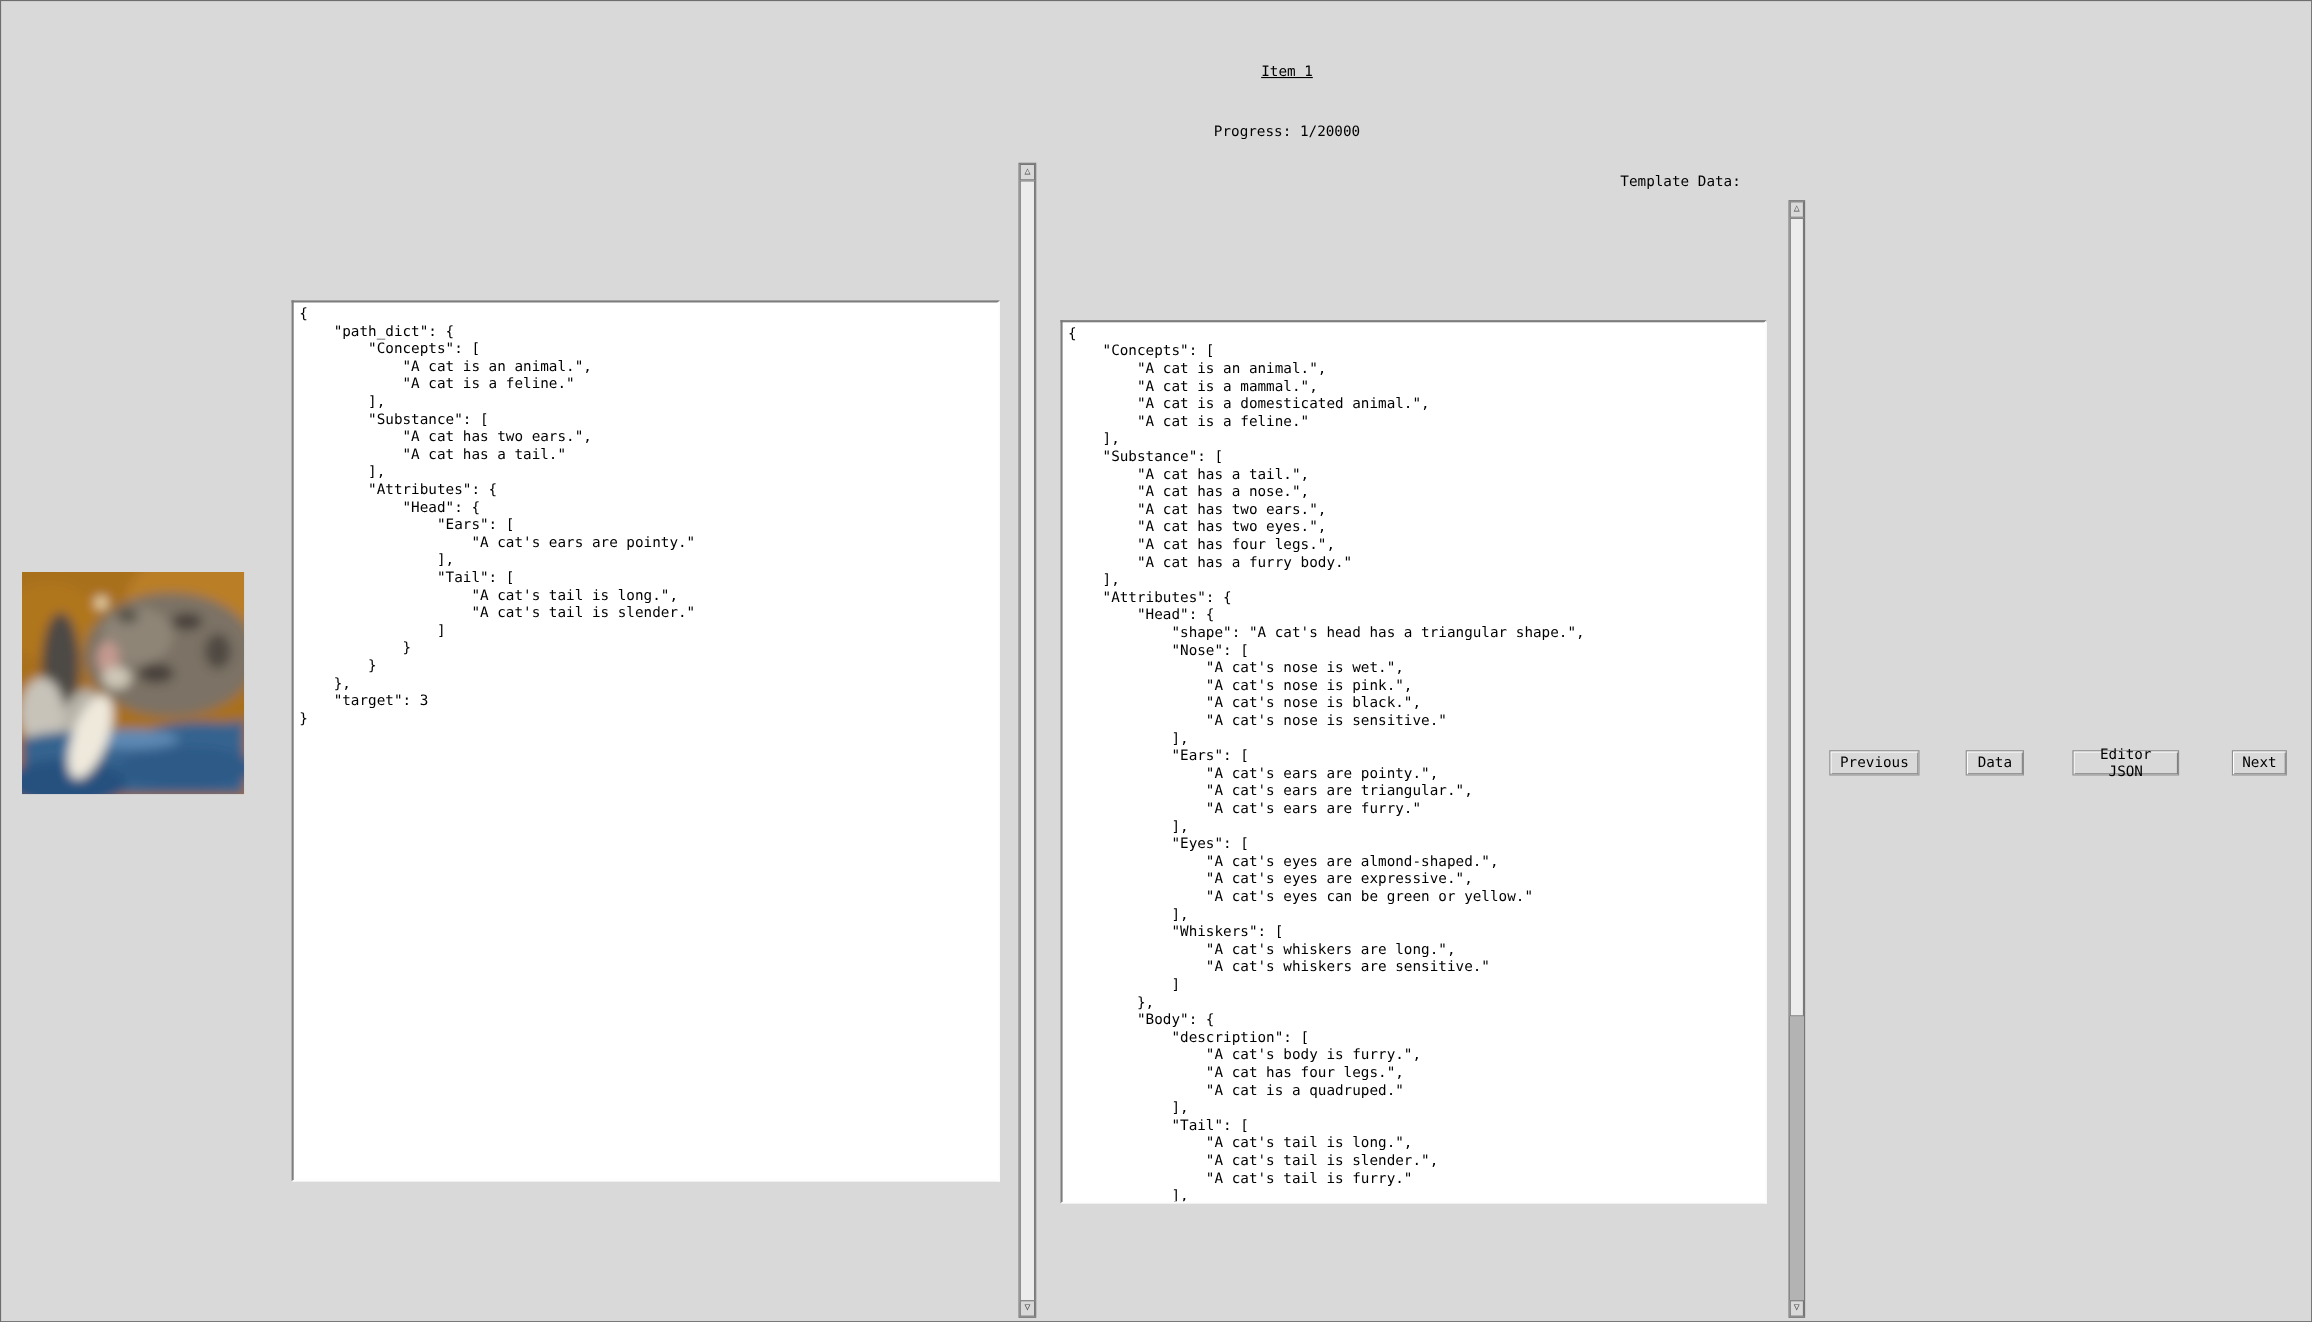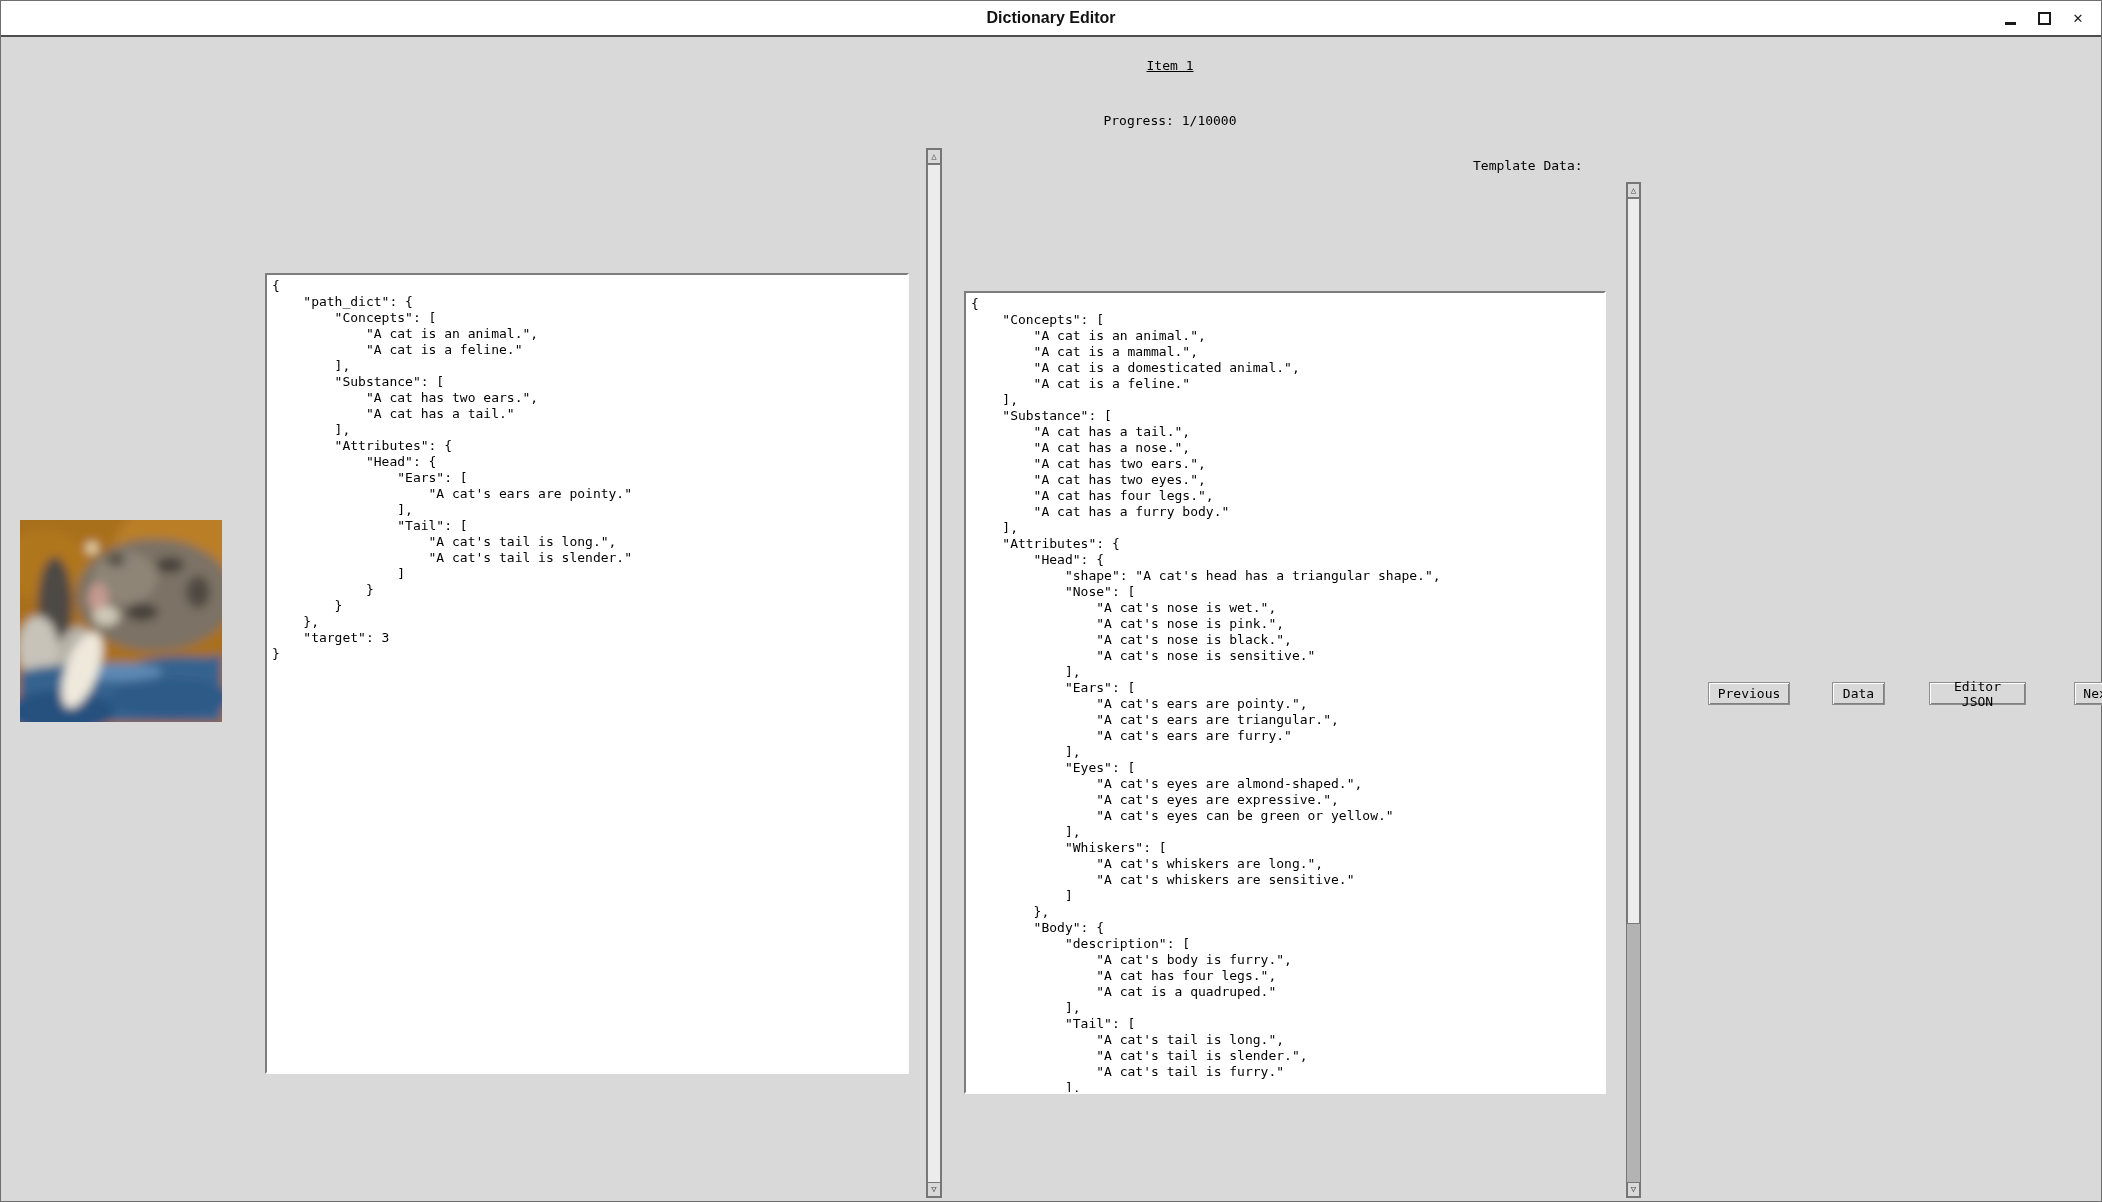--- a/index.html
+++ b/index.html
@@ -34,46 +34,32 @@
           justify-content:center;font-size:9px;color:#4a4a4a;line-height:1;cursor:default;}
   .sb-btn.up{top:0;}
   .sb-btn.down{bottom:0;}
   .sb-thumb{position:absolute;left:0;width:100%;background:#ececec;
             border:1px solid #7a7a7a;box-sizing:border-box;}
   
   .push-btn{position:absolute;height:23px;background:#d9d9d9;color:#000;
             font-family:"DejaVu Sans Mono", monospace;font-size:13px;
             border:1px solid #8e8e8e;box-sizing:border-box;
             box-shadow:inset 1px 1px 0 #ffffff, inset -1px -1px 0 #808080;
-            display:flex;align-items:center;justify-content:center;cursor:default;margin-left:45px;}
+            display:flex;align-items:center;justify-content:center;cursor:default;}
   
   .cat{position:absolute;left:19px;top:519px;width:202px;height:202px;overflow:hidden;}
 </style>
 </head>
 <body>
 
 <div class="window">
 
-  <div class="titlebar">
-    <div class="title">Dictionary Editor</div>
-    <div class="win-controls">
-      <div class="win-btn min">
-          <span></span>
-        </div>
-      <div class="win-btn max">
-          <span></span>
-        </div>
-      <div class="win-btn">
-          <span>✕</span>
-        </div>
-    </div>
-  </div>
 
   <div class="lbl centered" style="left:1169px;top:57px;text-decoration:underline;">Item 1</div>
-  <div class="lbl centered" style="left:1169px;top:112px;">Progress: 1/10000</div>
+  <div class="lbl centered" style="left:1169px;top:112px;">Progress: 1/20000</div>
   <div class="lbl" style="left:1472px;top:157px;text-align:center;">Template Data:</div>
 
   <div class="cat">
     <svg width="202" height="202" viewBox="0 0 202 202" xmlns="http://www.w3.org/2000/svg">
       <defs>
           <filter id="b" x="-30%" y="-30%" width="160%" height="160%">
             <feGaussianBlur stdDeviation="5"></feGaussianBlur>
           </filter>
         </defs>
       <rect x="0" y="0" width="202" height="202" fill="#a9701f"></rect>

